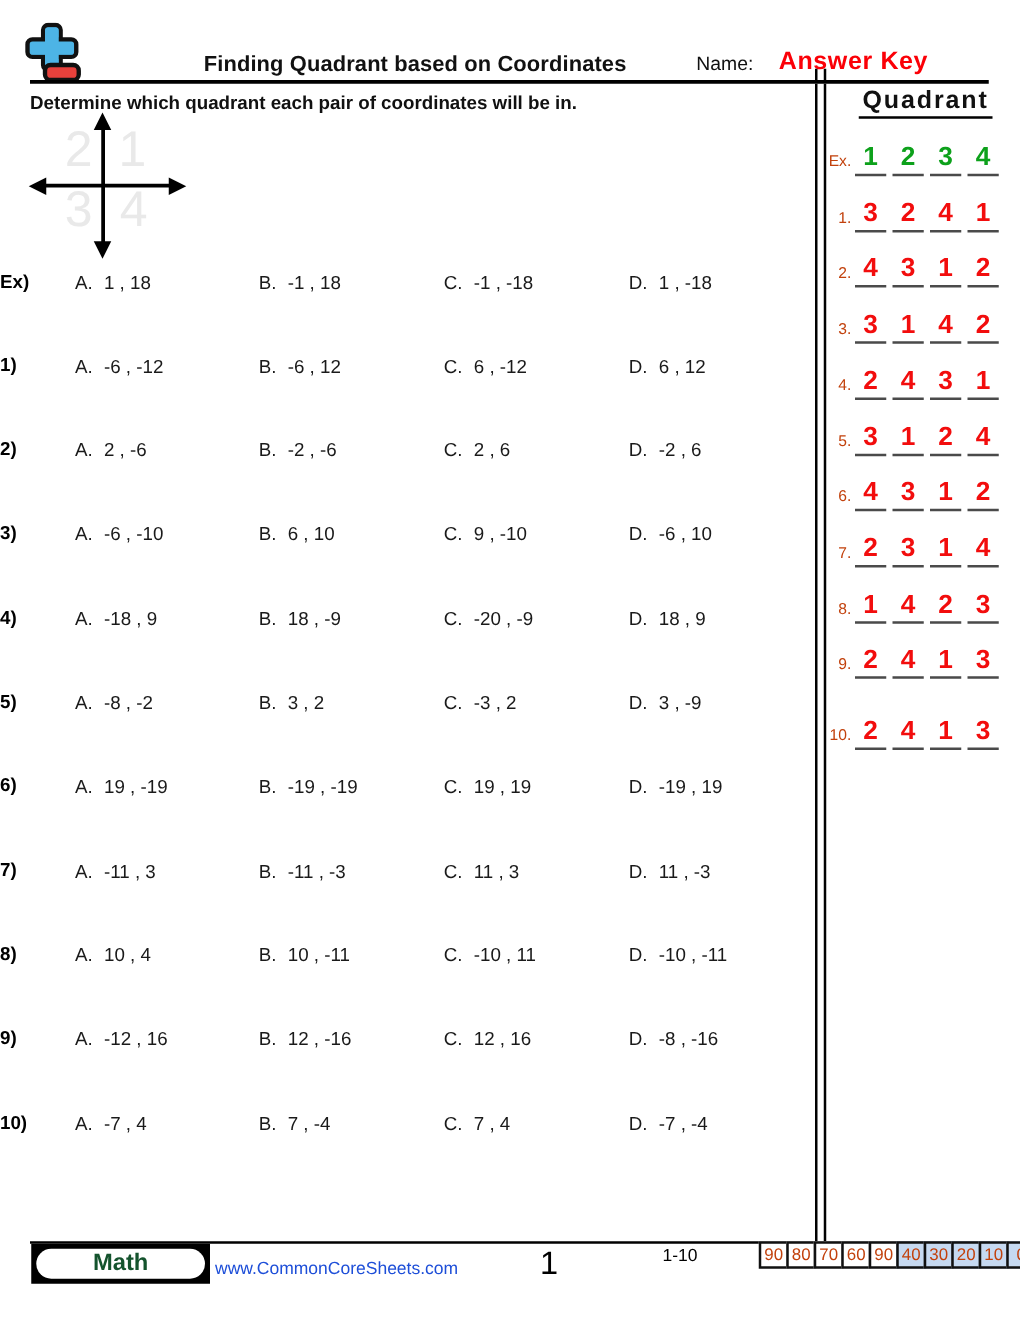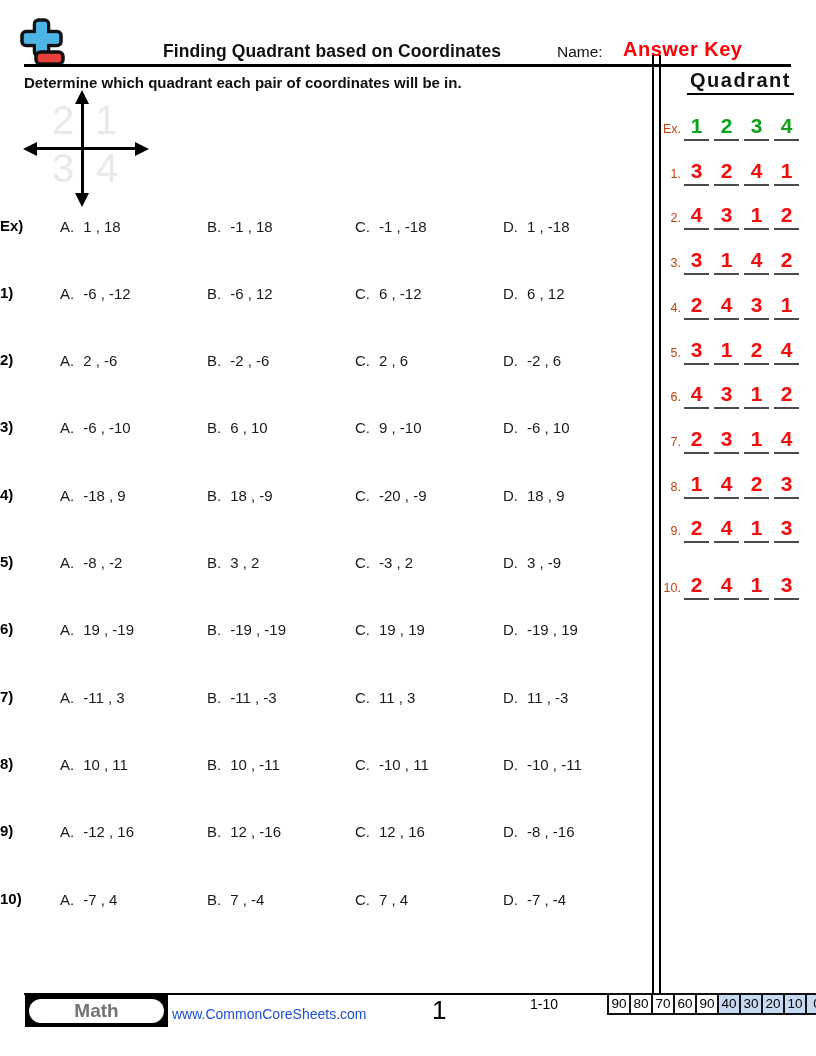--- a/index.html
+++ b/index.html
@@ -58,26 +58,26 @@
   .a-label{position:absolute;left:0;top:9px;width:28px;text-align:right;font-size:12.5px;color:#c2410c;}
   .a-cell{position:absolute;top:0;width:25px;height:26px;border-bottom:2.5px solid #4a4a4a;text-align:center;}
   .a-cell.c0{left:31px;} .a-cell.c1{left:61px;} .a-cell.c2{left:91px;} .a-cell.c3{left:121px;}
   .a-num{font-size:21px;font-weight:700;line-height:26px;}
   .a-row.green .a-num{color:var(--answer-green);}
   .a-row.red .a-num{color:var(--answer-red);}
 
   
   .footer-rule{position:absolute;left:24px;top:993px;width:768px;height:2px;background:#000;}
   .badge-rect{position:absolute;left:25px;top:995px;width:143px;height:32px;background:#000;}
-  .badge-oval{position:absolute;left:29px;top:999px;width:135px;height:24px;background:#fff;border-radius:13px;text-align:center;font-size:19px;font-weight:700;line-height:24px;color:#737373;}
+  .badge-oval{position:absolute;left:29px;top:999px;width:135px;height:24px;background:#fff;border-radius:13px;text-align:center;font-size:19px;font-weight:700;line-height:24px;color:#14532d;}
   .website{position:absolute;left:172px;top:1006px;font-size:14px;color:#1d4ed8;}
   .page-num{position:absolute;left:432px;top:995px;font-size:26px;color:#000;}
   .score-grid{position:absolute;left:522px;top:993px;height:22px;display:flex;align-items:flex-end;gap:44px;}
   .score-label{width:36px;text-align:right;padding-right:5px;font-size:14px;line-height:22px;color:#000;}
-  .score-cell{box-sizing:border-box;width:24px;border:2px solid #111;background:#fff;text-align:center;font-size:13.5px;line-height:18px;color:#000000;}
+  .score-cell{box-sizing:border-box;width:24px;border:2px solid #111;background:#fff;text-align:center;font-size:13.5px;line-height:18px;color:#c2410c;}
   .score-cell + .score-cell{margin-left:-2px;}
   .score-cell.shaded{background:var(--score-shaded-blue);}
 </style>
 </head>
 <body>
 
 <svg class="logo-svg" width="46" height="50" viewBox="0 0 46 50">
   <rect x="14.5" y="2" width="14" height="36" rx="4" fill="var(--logo-blue)" stroke="#111" stroke-width="3.5"></rect>
   <rect x="2" y="13.5" width="39" height="14" rx="4" fill="var(--logo-blue)" stroke="#111" stroke-width="3.5"></rect>
   <rect x="16" y="4" width="11" height="32" rx="2.5" fill="var(--logo-blue)"></rect>
@@ -264,21 +264,21 @@
     <span class="q-opt pos-d">
       <span class="opt-letter">D.</span>
       <span class="opt-value">11 , -3</span>
     </span>
   </div>
 
   <div class="q-row" style="top: 754.9px;">
     <span class="q-label">8)</span>
     <span class="q-opt pos-a">
       <span class="opt-letter">A.</span>
-      <span class="opt-value">10 , 11</span>
+      <span class="opt-value">10 , 4</span>
     </span>
     <span class="q-opt pos-b">
       <span class="opt-letter">B.</span>
       <span class="opt-value">10 , -11</span>
     </span>
     <span class="q-opt pos-c">
       <span class="opt-letter">C.</span>
       <span class="opt-value">-10 , 11</span>
     </span>
     <span class="q-opt pos-d">

